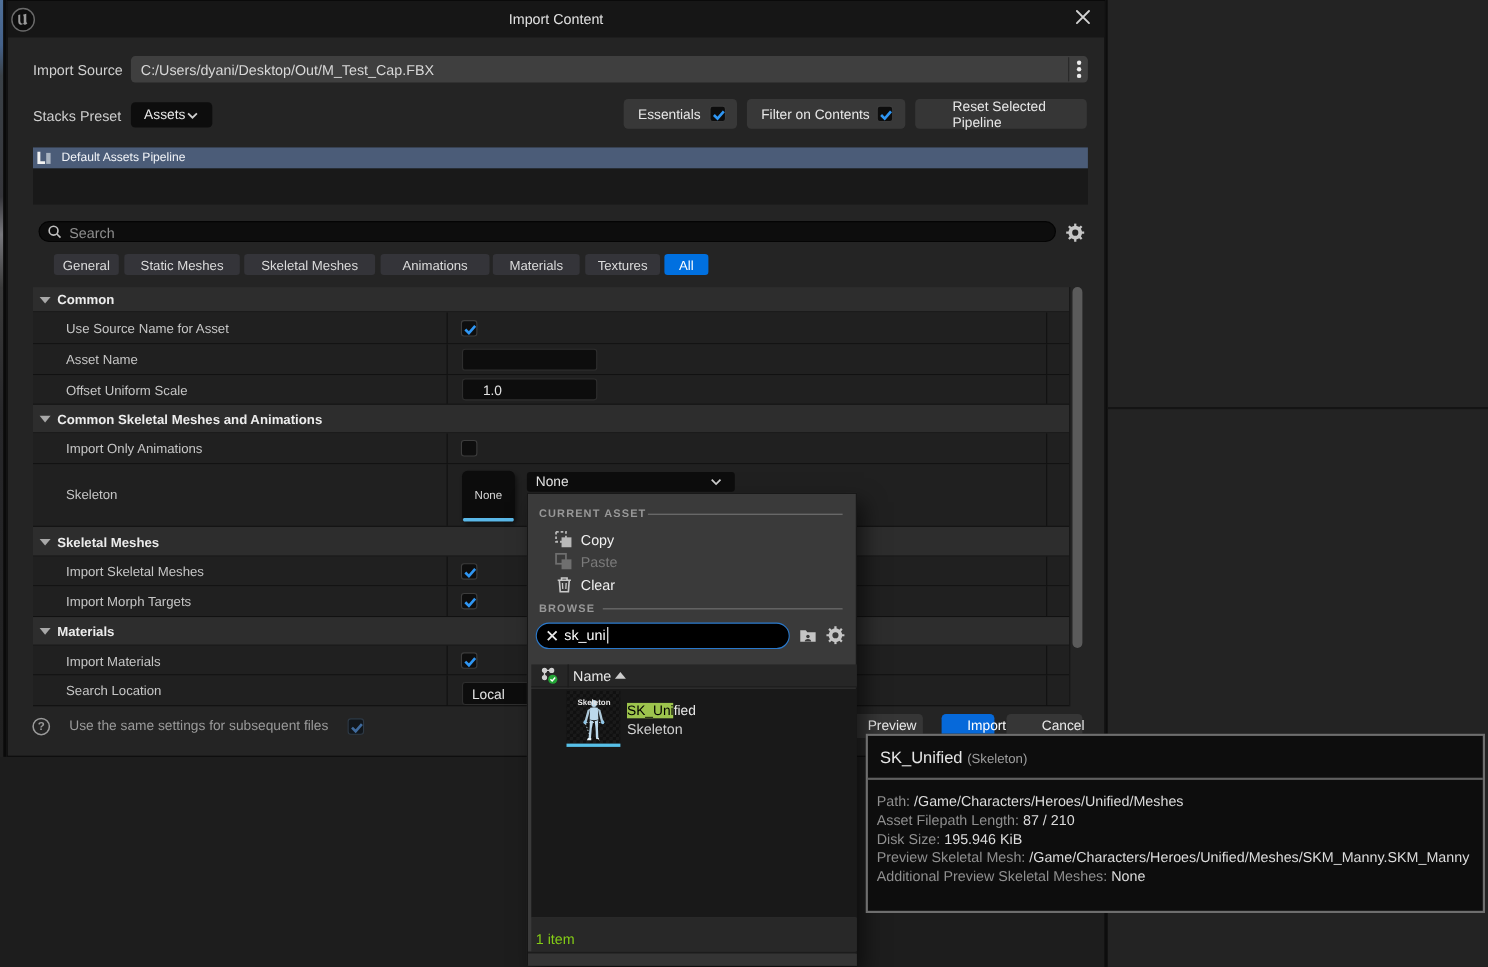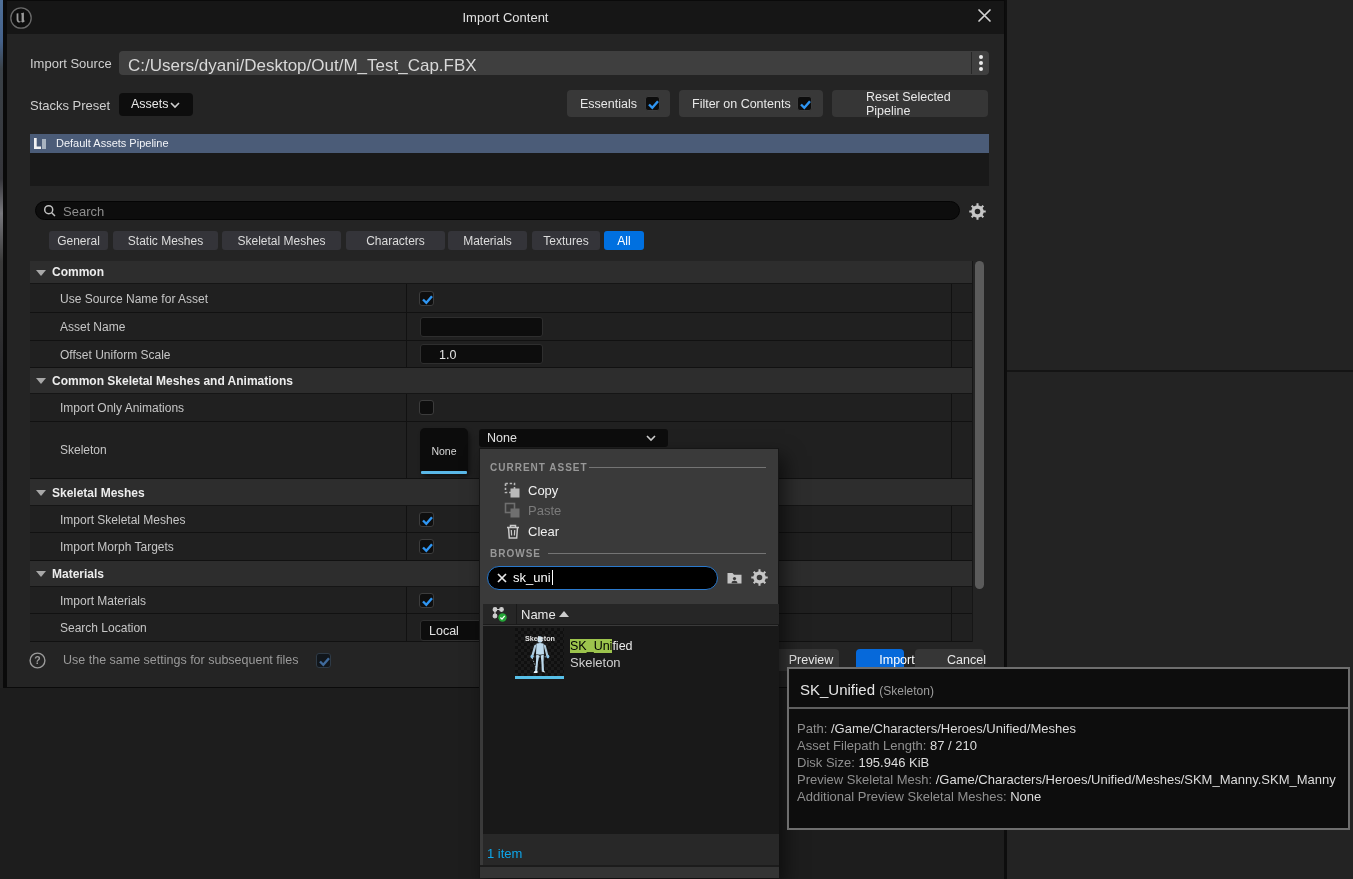--- a/index.html
+++ b/index.html
@@ -44,21 +44,21 @@
     <circle cx="12" cy="12" r="10.2" fill="#0e0e0e" stroke="#6a6a6a" stroke-width="1.3"></circle>
     <path d="M7.6 7.6 L9.4 7.2 L9.4 13.2 Q9.4 15.4 11 15.6 Q12 15.7 12.6 15 L12.6 9.4 Q12.6 8.1 11.8 7.4 L14.9 6.6 L14.9 13.4 Q14.9 14.8 15.9 15.1 Q14.6 16.9 12.9 16.2 Q12.4 16 12.1 15.6 Q10.8 17 9 16.3 Q7.6 15.7 7.6 13.8 Z" fill="#9a9a9a"></path>
   </svg>
 
   <svg class="abs" style="left:977px;top:8px;" width="15" height="15" viewBox="0 0 15 15">
     <path d="M2 2 L13 13 M13 2 L2 13" stroke="#d2d2d2" stroke-width="1.7" stroke-linecap="round"></path>
   </svg>
 
   <div class="abs lbl" style="left:30px;top:56px;">Import Source</div>
   <div class="abs" style="left:119px;top:51px;width:870px;height:24px;background:#3f3f3f;border-radius:4px;"></div>
-  <div class="abs" style="left:128px;top:56px;font-size:17px;color:#d8d8d8;">C:/Users/dyani/Desktop/Out/M_Test_Cap.FBX</div>
+  <div class="abs" style="left:128px;top:56px;font-size:13px;color:#d8d8d8;">C:/Users/dyani/Desktop/Out/M_Test_Cap.FBX</div>
   <div class="abs" style="left:971px;top:52px;width:1px;height:22px;background:#272727;"></div>
   <div class="abs" style="left:979px;top:55px;width:4px;height:4px;border-radius:50%;background:#ececec;"></div>
   <div class="abs" style="left:979px;top:61px;width:4px;height:4px;border-radius:50%;background:#ececec;"></div>
   <div class="abs" style="left:979px;top:67px;width:4px;height:4px;border-radius:50%;background:#ececec;"></div>
 
   <div class="abs lbl" style="left:30px;top:98px;">Stacks Preset</div>
   <div class="abs" style="left:119px;top:93px;width:74px;height:23px;background:#0d0d0d;border-radius:4px;"></div>
   <div class="abs" style="left:131px;top:97px;font-size:12.5px;color:#e8e8e8;">Assets</div>
   <svg class="abs" style="left:169px;top:101px;" width="12" height="8" viewBox="0 0 12 8">
       <path d="M2 2 L6 6 L10 2" stroke="#cfcfcf" stroke-width="1.6" fill="none"></path>
@@ -94,21 +94,21 @@
       <path d="M8.7 8.7 L12 12" stroke="#c0c0c0" stroke-width="1.5"></path>
     </svg>
   <div class="abs" style="left:63px;top:204px;font-size:13px;color:#8e8e8e;text-align:center;">Search</div>
   <svg class="abs" style="left:969px;top:203px;" width="17" height="17" viewBox="0 0 17 17">
       <path d="M7.10 2.46 L7.48 2.38 L7.48 0.26 L9.52 0.26 L9.52 2.38 L9.90 2.46 L11.78 3.24 L12.10 3.46 L13.60 1.95 L15.05 3.40 L13.54 4.90 L13.76 5.22 L14.54 7.10 L14.62 7.48 L16.74 7.48 L16.74 9.52 L14.62 9.52 L14.54 9.90 L13.76 11.78 L13.54 12.10 L15.05 13.60 L13.60 15.05 L12.10 13.54 L11.78 13.76 L9.90 14.54 L9.52 14.62 L9.52 16.74 L7.48 16.74 L7.48 14.62 L7.10 14.54 L5.22 13.76 L4.90 13.54 L3.40 15.05 L1.95 13.60 L3.46 12.10 L3.24 11.78 L2.46 9.90 L2.38 9.52 L0.26 9.52 L0.26 7.48 L2.38 7.48 L2.46 7.10 L3.24 5.22 L3.46 4.90 L1.95 3.40 L3.40 1.95 L4.90 3.46 L5.22 3.24 Z M 11.30 8.50 A 2.8 2.8 0 1 0 5.70 8.50 A 2.8 2.8 0 1 0 11.30 8.50 Z" fill="#c6c6c6" fill-rule="evenodd"></path>
     </svg>
 
   <div class="tab" style="left:49px;width:59px;">General</div>
   <div class="tab" style="left:113px;width:105px;">Static Meshes</div>
   <div class="tab" style="left:222px;width:119px;">Skeletal Meshes</div>
-  <div class="tab" style="left:346px;width:99px;">Characters</div>
+  <div class="tab" style="left:346px;width:99px;">Animations</div>
   <div class="tab" style="left:448px;width:79px;">Materials</div>
   <div class="tab" style="left:532px;width:68px;">Textures</div>
   <div class="tab" style="left:604px;width:40px;background:#0070e0;color:#ffffff;">All</div>
 
   <div class="sechead" style="top:261px;height:23px;">
       <div class="tri"></div>
       <div class="t" style="top:4px;">Common</div>
     </div>
   <div class="prow" style="top:284px;height:29px;">
       <div class="t" style="top:8px;">Use Source Name for Asset</div>
@@ -288,21 +288,21 @@
       <path d="M17.3 30 L22 43 M18 28.8 L31 28.8"></path>
     </g>
     <text x="25" y="12.5" text-anchor="middle" font-size="7.2" fill="#e4e4e4" font-family="Liberation Sans" font-weight="bold">Skeleton</text>
   </svg>
   <div class="abs" style="left:515px;top:676px;width:49px;height:3px;background:#57c0e8;"></div>
 
   <div class="abs" style="left:570px;top:639px;font-size:12.5px;"><span style="background:#9dc44d;color:#000;">SK_Uni</span><span style="color:#e8e8e8;">fied</span></div>
   <div class="abs" style="left:570px;top:655px;font-size:13px;color:#cfcfcf;">Skeleton</div>
 
   <div class="abs" style="left:483px;top:834px;width:296px;height:31px;background:#282828;"></div>
-  <div class="abs" style="left:487px;top:846px;font-size:13px;color:#0ea5e9;">1 item</div>
+  <div class="abs" style="left:487px;top:846px;font-size:13px;color:#84cc16;">1 item</div>
   <div class="abs" style="left:480px;top:865px;width:299px;height:2px;background:#1c1c1c;"></div>
   <div class="abs" style="left:480px;top:867px;width:299px;height:11px;background:#343434;"></div>
 
   <div class="abs" style="left:787px;top:667px;width:563px;height:163px;background:#0d0d0d;border:2px solid #6e6e6e;"></div>
   <div class="abs" style="left:800px;top:681px;font-size:15px;color:#e6e6e6;">SK_Unified <span style="font-size:12px;color:#9e9e9e;">(Skeleton)</span></div>
   <div class="abs" style="left:789px;top:707px;width:559px;height:2px;background:#5f5f5f;"></div>
   <div class="abs" style="left:797px;top:720px;">
     <div class="tipline">Path: <b>/Game/Characters/Heroes/Unified/Meshes</b></div>
     <div class="tipline">Asset Filepath Length: <b>87 / 210</b></div>
     <div class="tipline">Disk Size: <b>195.946 KiB</b></div>

